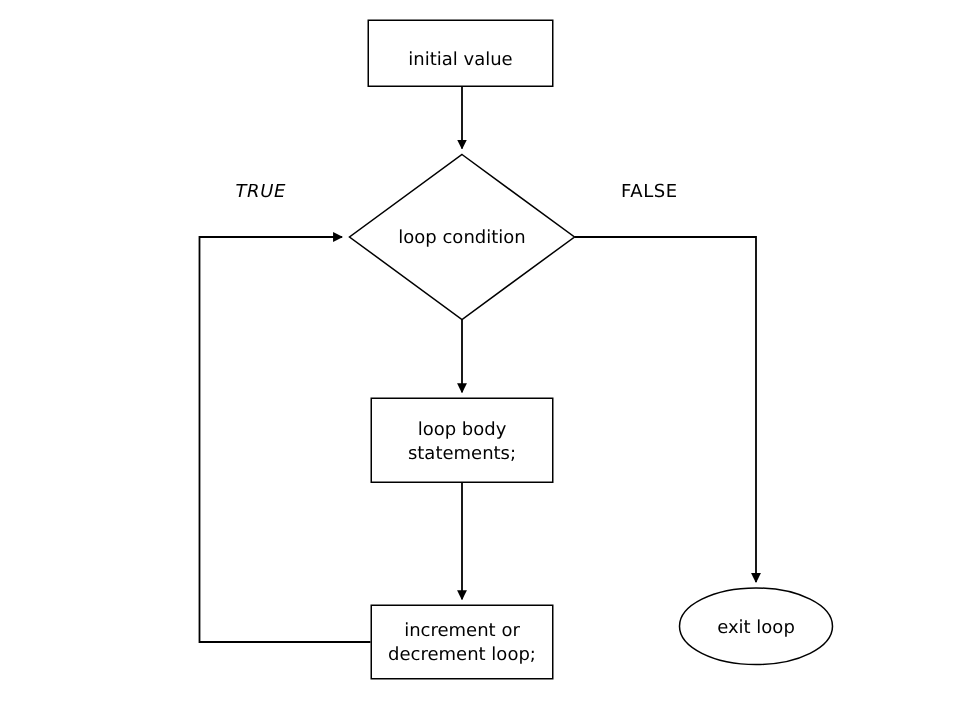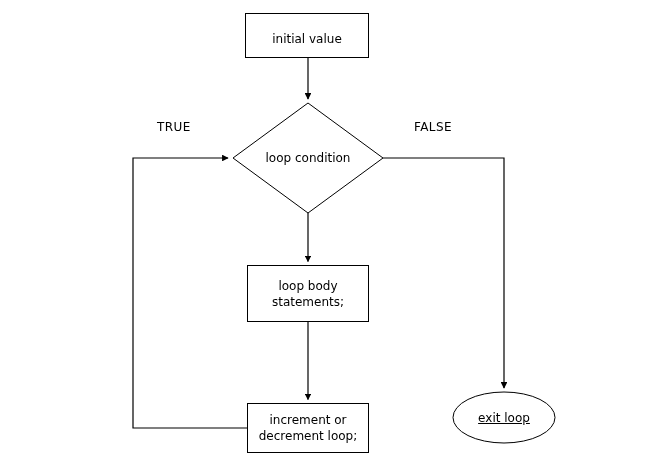--- a/index.html
+++ b/index.html
@@ -45,22 +45,22 @@
     font-family: "DejaVu Sans", sans-serif;
     font-size: 12px;
     letter-spacing: 0.4px;
     color: #000000;
   }
   
   #label-initial-value   { left: 245px; top: 13px;  width: 124px; height: 51px; }
   #label-test-condition  { left: 248px; top: 140px; width: 120px; height: 36px; }
   #label-loop-body       { left: 247px; top: 265px; width: 122px; height: 57px; }
   #label-increment       { left: 247px; top: 403px; width: 122px; height: 50px; }
-  #label-exit-loop       { left: 453px; top: 392px; width: 102px; height: 51px; text-decoration: underline; }
-  #label-true            { left: 157px; top: 120px; }
+  #label-exit-loop       { left: 453px; top: 392px; width: 102px; height: 51px; }
+  #label-true            { left: 157px; top: 120px; font-style: italic; }
   #label-false           { left: 414px; top: 120px; text-align: center; }
 </style>
 </head>
 <body>
 
 <div id="flowchart-canvas">
 
   <svg id="flowchart-svg" viewBox="0 0 650 472" xmlns="http://www.w3.org/2000/svg">
     <defs>
       <marker id="arrow" viewBox="0 0 10 10" refX="9" refY="5" markerWidth="5.5" markerHeight="5.5" orient="auto-start-reverse">

